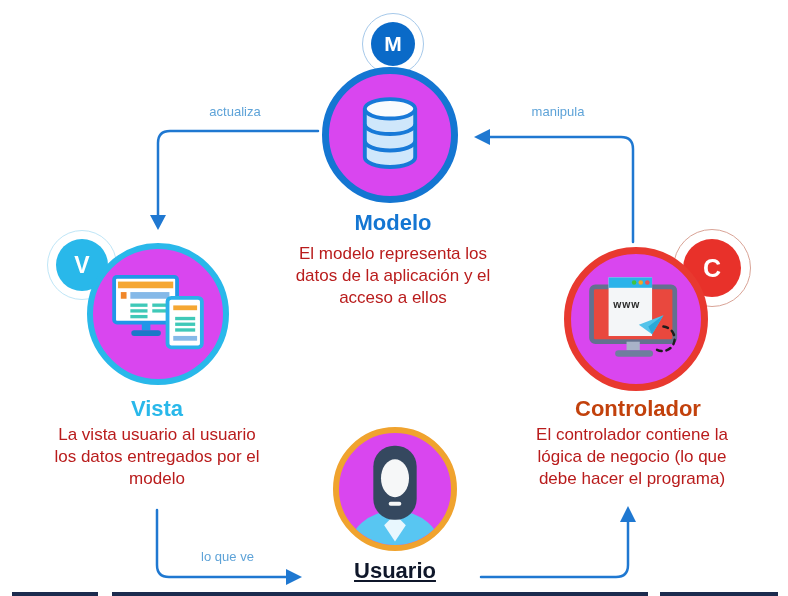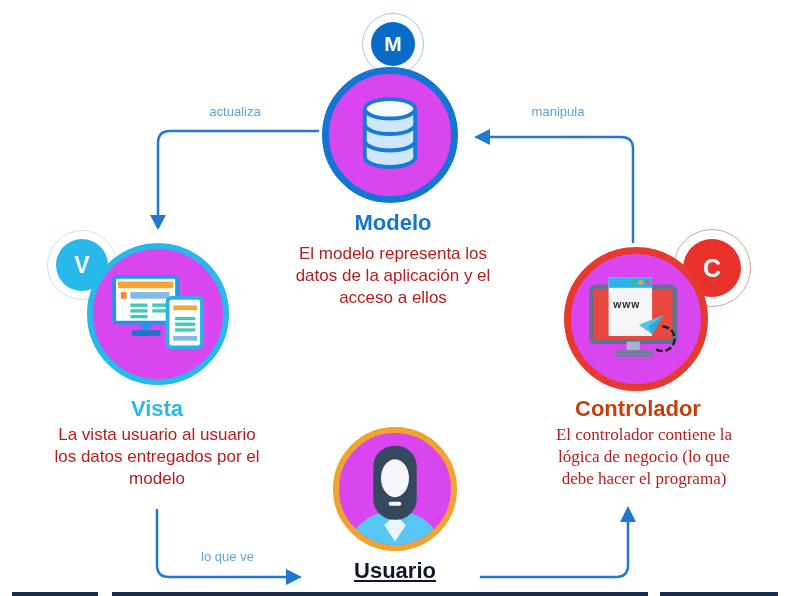--- a/index.html
+++ b/index.html
@@ -33,21 +33,21 @@
   .t-modelo{left:293px;top:210px;color:#1476d2;}
   .t-vista{left:57px;top:396px;color:#29b8ea;}
   .t-controlador{left:538px;top:396px;color:#c2410c;}
   .t-usuario{left:295px;top:558px;color:#0f172a;text-decoration:underline;}
   .desc{
     position:absolute;font-size:17px;line-height:22px;color:#b91c1c;
     text-align:center;white-space:pre-line;z-index:6;
   }
   .d-modelo{left:263px;top:243px;width:260px;}
   .d-vista{left:27px;top:424px;width:260px;}
-  .d-controlador{left:512px;top:424px;width:264px;font-family:Liberation Serif, serif;}
+  .d-controlador{left:500px;top:424px;width:264px;}
   
   .arrow-label{position:absolute;font-size:13px;color:#5ea3d8;text-align:center;z-index:6;}
   .l-actualiza{left:165px;top:104px;width:140px;}
   .l-manipula{left:488px;top:104px;width:140px;}
   .l-loqueve{left:165px;top:549px;width:125px;}
   .l-usa{left:498px;top:549px;width:125px;}
   
   .arrow-layer{position:absolute;left:0;top:0;width:788px;height:596px;z-index:2;pointer-events:none;}
   .node-icon{display:block;}
   

